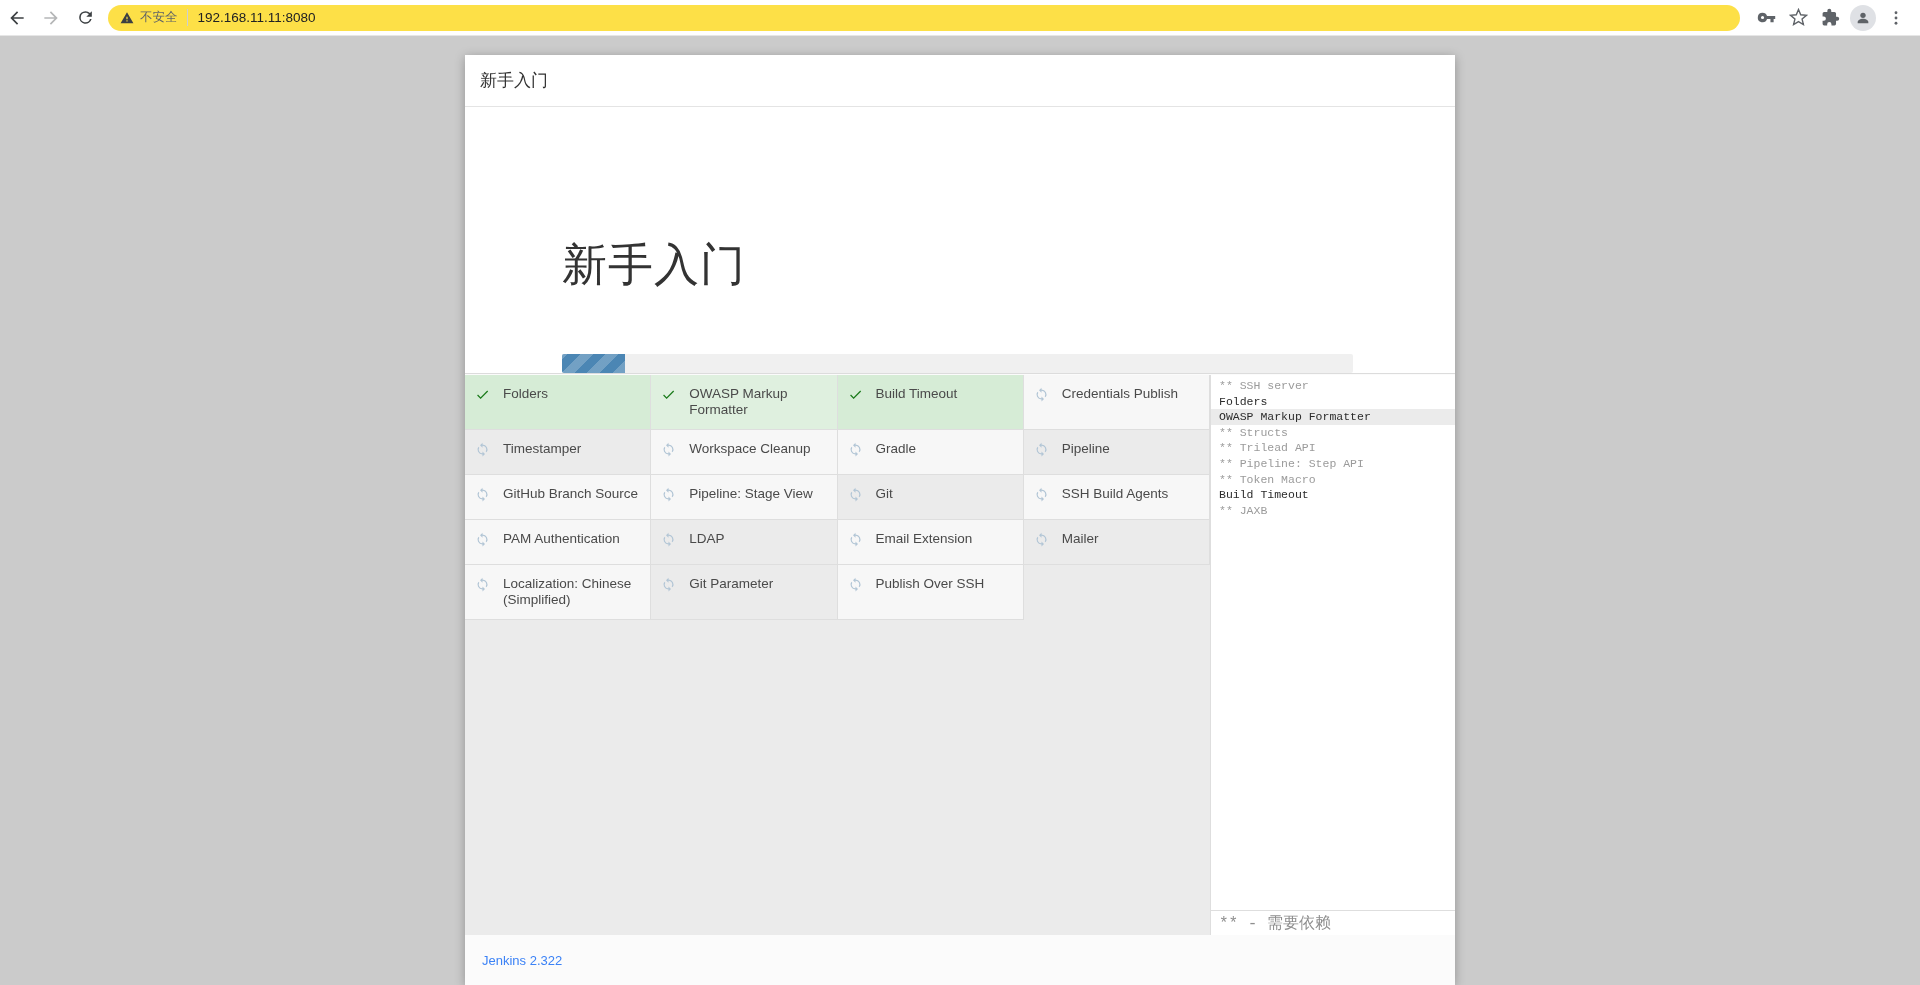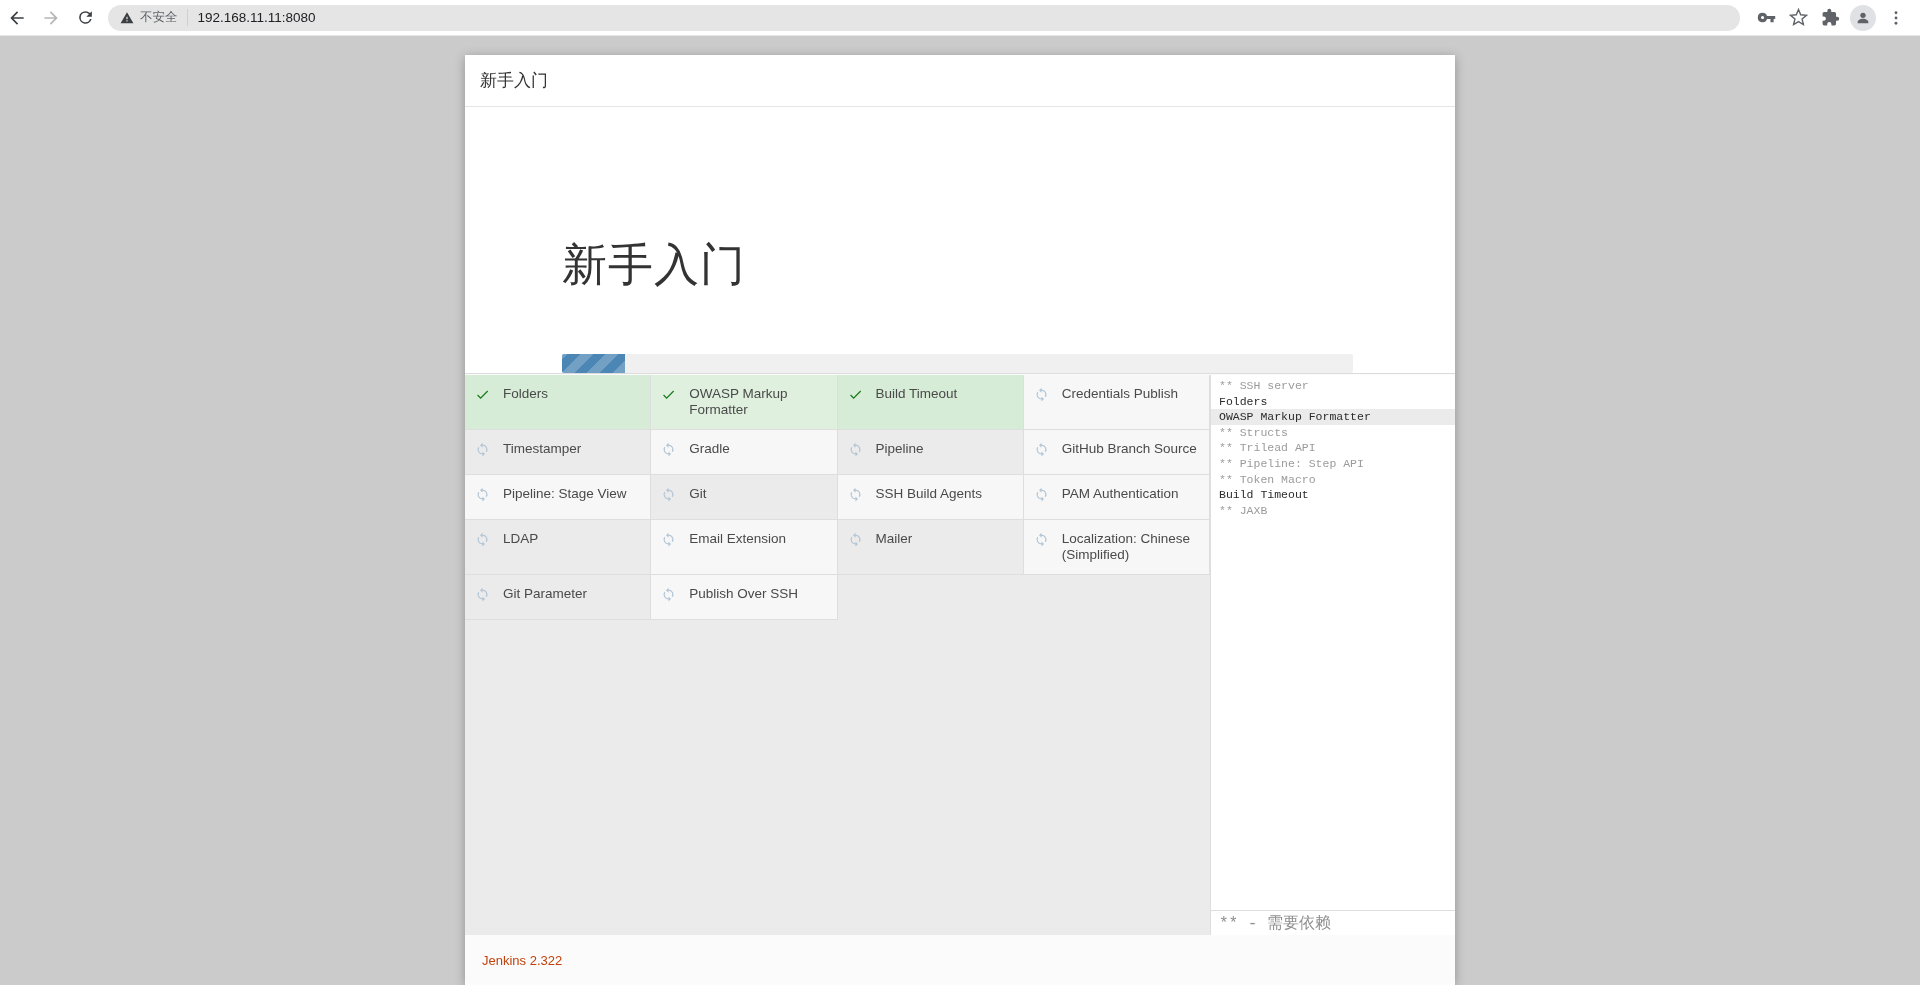--- a/index.html
+++ b/index.html
@@ -26,21 +26,21 @@
     border-radius: 50%;
     cursor: pointer;
   }
   .nav-btn svg { display:block; }
   .nav-btn.disabled svg { opacity: .38; }
 
   #omnibox {
     flex: 1 1 auto;
     height: 26px;
     margin: 0 10px 0 6px;
-    background: #e5e5e5;
+    background: #fde047;
     border-radius: 13px;
     display: flex; align-items: center;
     padding: 0 12px;
     overflow: hidden;
   }
   #security-chip {
     display: flex; align-items: center; gap: 6px;
     flex: 0 0 auto;
     padding-right: 9px;
     border-right: 1px solid #cdcfd2;
@@ -201,21 +201,21 @@
 
   
   #dialog-footer {
     position: absolute; left: 0; bottom: 0;
     width: 990px; height: 50px;
     background: #fbfbfb;
     display: flex; align-items: center;
     padding-left: 17px;
   }
   #jenkins-version {
-    font-size: 13px; color: #c2410c;
+    font-size: 13px; color: #3b82f6;
   }
 </style>
 </head>
 <body>
 
 <div id="browser-chrome">
 
   <div class="nav-btn" title="Back">
     <svg width="20" height="20" viewBox="0 0 24 24">
       <path d="M20 11H7.8l5.6-5.6L12 4l-8 8 8 8 1.4-1.4L7.8 13H20z" fill="#3c4043"></path>
@@ -329,20 +329,29 @@
             <span class="pname">Credentials Publish</span>
           </div>
           <div class="plugin-cell col-even">
             <span class="pstat">
               <svg width="15" height="15" viewBox="0 0 24 24">
                 <path d="M12 4V1L8 5l4 4V6a6 6 0 0 1 5.2 9l1.5 1.5A8 8 0 0 0 12 4z" fill="#b3c6d6"></path>
                 <path d="M12 18a6 6 0 0 1-5.2-9L5.3 7.5A8 8 0 0 0 12 20v3l4-4-4-4z" fill="#b3c6d6"></path>
               </svg>
             </span>
             <span class="pname">Timestamper</span>
+          </div>
+          <div class="plugin-cell col-odd">
+            <span class="pstat">
+              <svg width="15" height="15" viewBox="0 0 24 24">
+                <path d="M12 4V1L8 5l4 4V6a6 6 0 0 1 5.2 9l1.5 1.5A8 8 0 0 0 12 4z" fill="#b3c6d6"></path>
+                <path d="M12 18a6 6 0 0 1-5.2-9L5.3 7.5A8 8 0 0 0 12 20v3l4-4-4-4z" fill="#b3c6d6"></path>
+              </svg>
+            </span>
+            <span class="pname">Workspace Cleanup</span>
           </div>
           <div class="plugin-cell col-odd">
             <span class="pstat">
               <svg width="15" height="15" viewBox="0 0 24 24">
                 <path d="M12 4V1L8 5l4 4V6a6 6 0 0 1 5.2 9l1.5 1.5A8 8 0 0 0 12 4z" fill="#b3c6d6"></path>
                 <path d="M12 18a6 6 0 0 1-5.2-9L5.3 7.5A8 8 0 0 0 12 20v3l4-4-4-4z" fill="#b3c6d6"></path>
               </svg>
             </span>
             <span class="pname">Gradle</span>
           </div>

